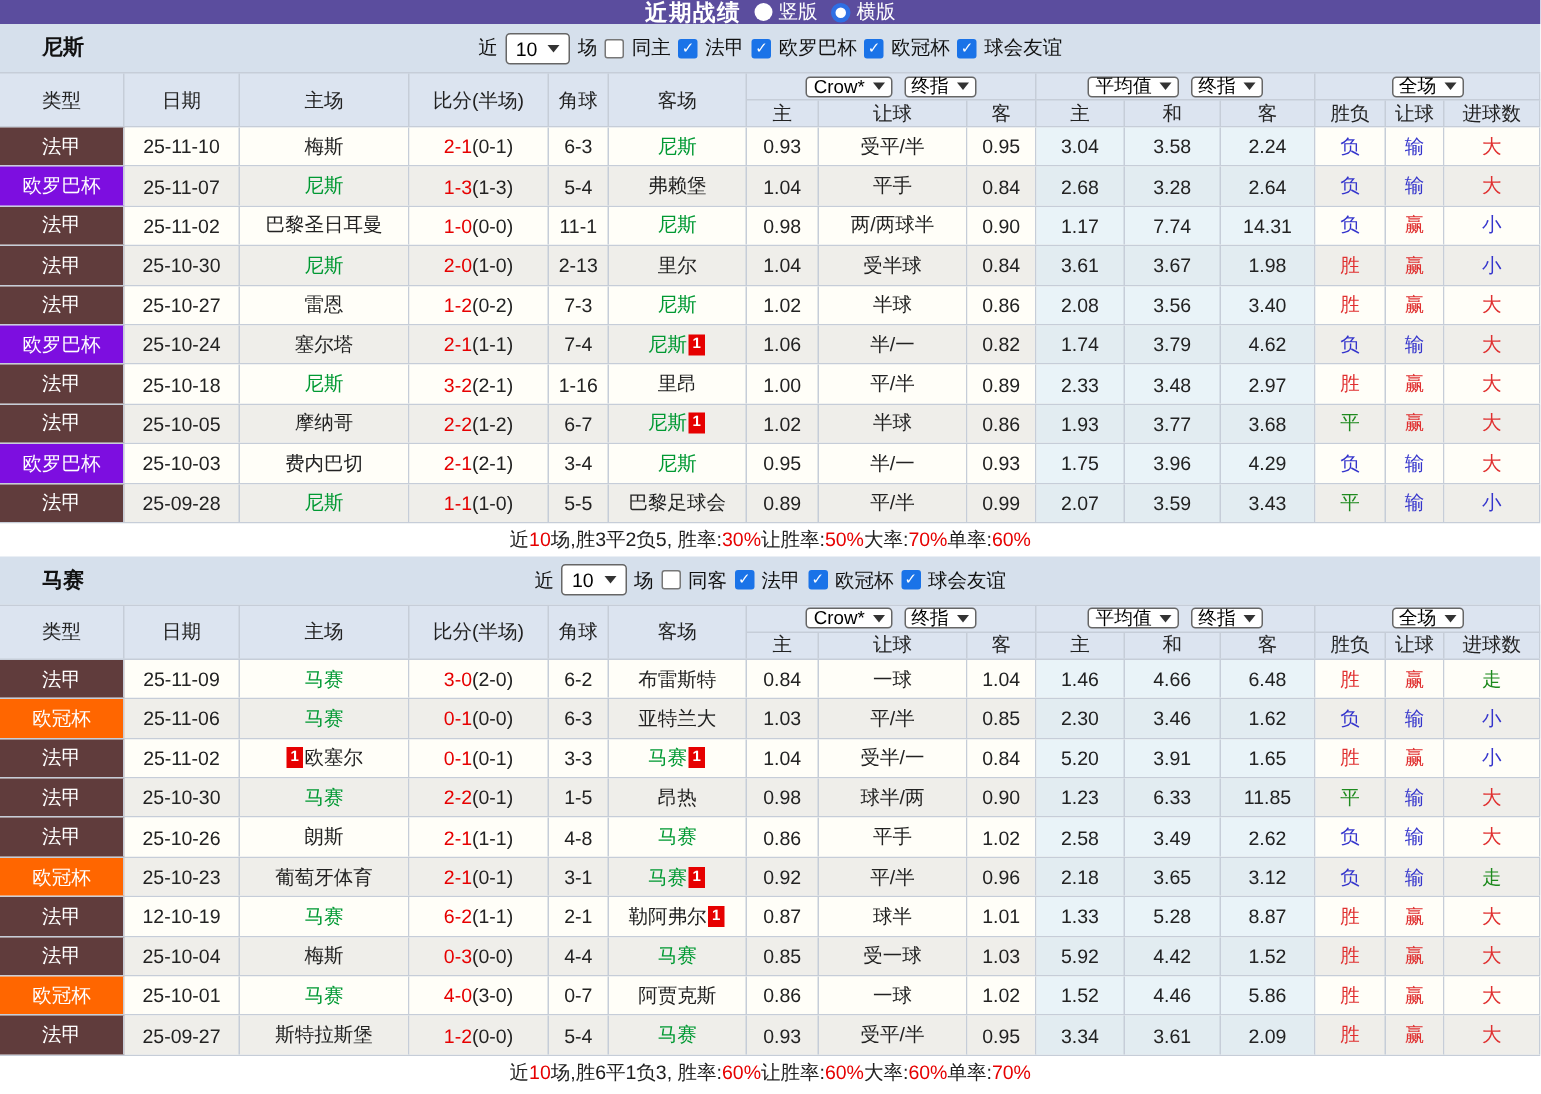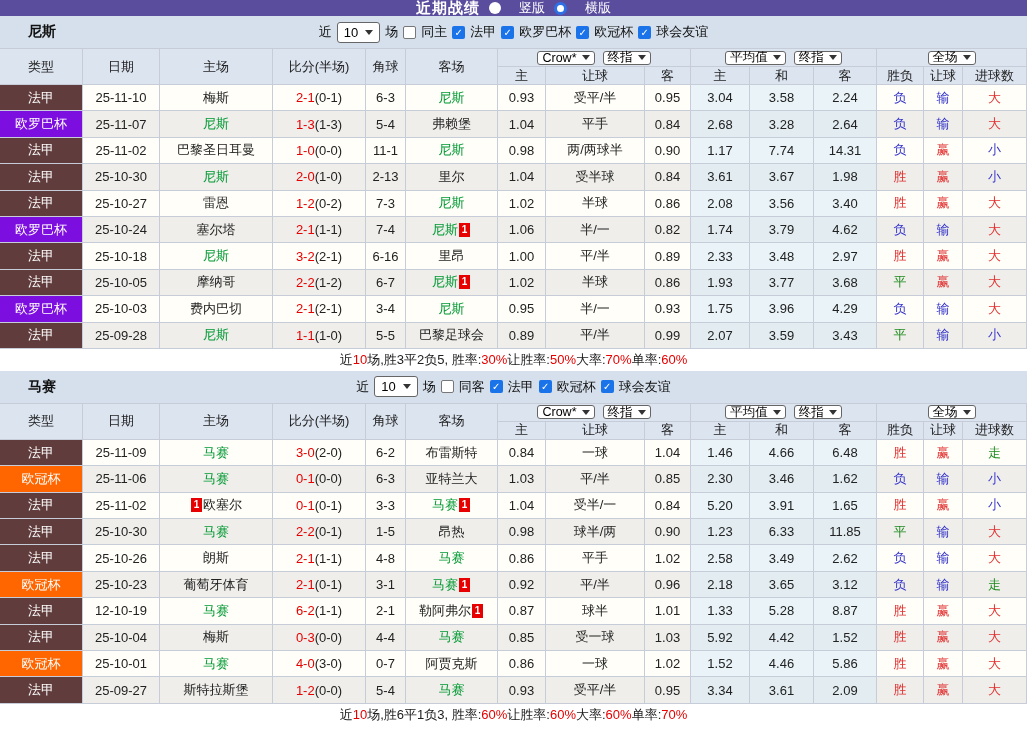--- a/index.html
+++ b/index.html
@@ -12,21 +12,21 @@
     --headbg:#dce4f0;
   }
   
   .topbar{ height:16px; background:#5b4d9e; display:flex; align-items:center; }
   .bar-center{ margin:0 auto; display:flex; align-items:center; gap:9px; }
   .bar-title{ color:#fff; font-weight:bold; font-size:15px; letter-spacing:1px; }
   .radio{ width:12px; height:12px; border-radius:50%; display:inline-block; }
   .radio.plain{ background:#fff; }
   .radio.ring{ background:#fff; border:3px solid #2f6fe4; width:13px; height:13px; }
   .bar-radio-label{ color:#fff; font-size:13px; }
-  .radio-group{ display:flex; align-items:center; gap:18px; }
+  .radio-group{ display:flex; align-items:center; gap:4px; }
   
   .band{ height:32px; background:var(--bandbg); position:relative; display:flex;
     align-items:center; justify-content:center; }
   .team{ position:absolute; left:28px; font-weight:bold; font-size:14px; color:#111; }
   .filters{ display:flex; align-items:center; gap:5px; font-size:13px; color:#111; }
   .sel{ background:#fff; border:1px solid #666; border-radius:3px; height:21px;
     display:inline-flex; align-items:center; gap:7px; padding:0 6px; font-size:13px; color:#000; cursor:default;}
   .sel .arr{ width:0; height:0; border-left:4px solid transparent; border-right:4px solid transparent;
     border-top:5px solid #333; }
   .cb{ width:13px; height:13px; border-radius:2px; display:inline-flex; align-items:center;
@@ -334,21 +334,21 @@
         <div class="trow odd">
           <div class="cell type t-ligue1">法甲</div>
           <div class="cell">25-10-18</div>
           <div class="cell">
             <span class="green">尼斯</span>
           </div>
           <div class="cell">
             <span class="scoremain">3-2</span>
             <span class="scorehalf">(2-1)</span>
           </div>
-          <div class="cell">6-16</div>
+          <div class="cell">1-16</div>
           <div class="cell">
             <span>里昂</span>
           </div>
           <div class="cell">1.00</div>
           <div class="cell">平/半</div>
           <div class="cell">0.89</div>
           <div class="cell avgc">2.33</div>
           <div class="cell avgc">3.48</div>
           <div class="cell avgc">2.97</div>
           <div class="cell">

